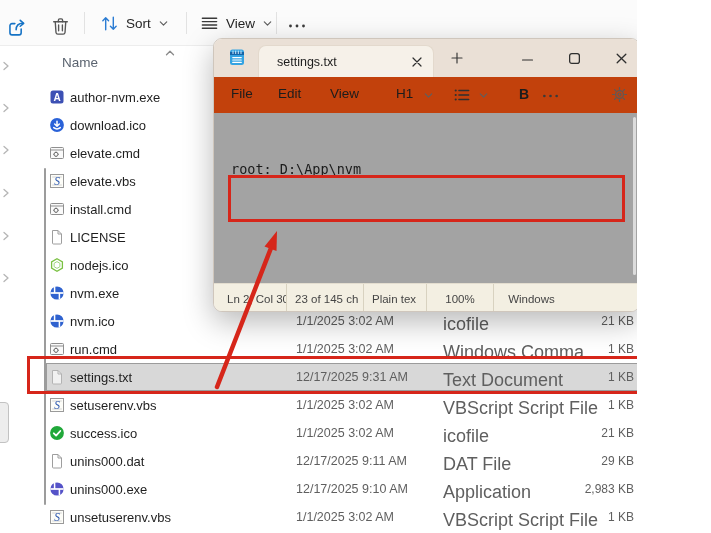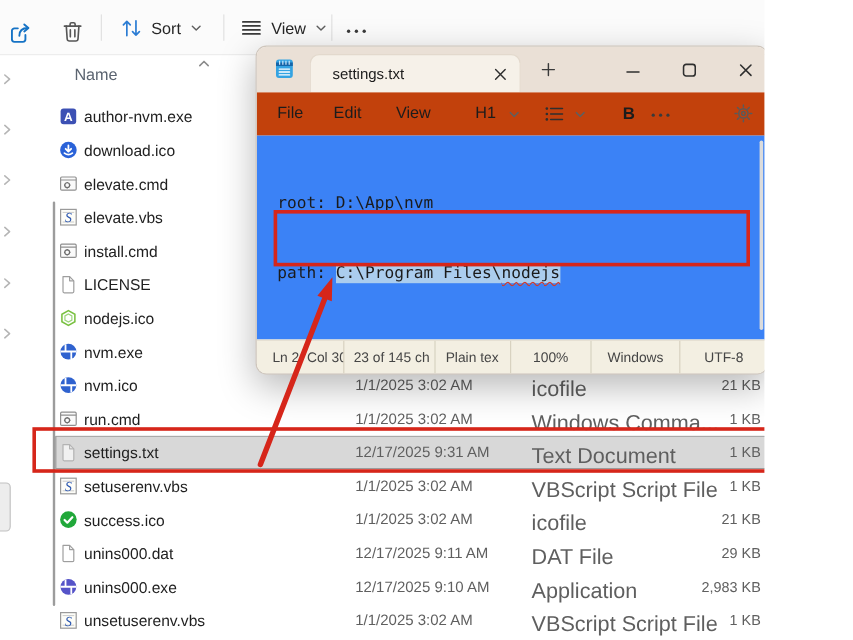--- a/index.html
+++ b/index.html
@@ -41,21 +41,21 @@
              border:1px solid #cfc6bc; box-shadow:0 10px 30px rgba(0,0,0,.28); z-index:10; overflow:hidden; }
   .np-titlebar { position:absolute; left:0; top:0; width:100%; height:38px; background:#eae0d6; }
   .np-logo { position:absolute; left:15px; top:9px; }
   .np-tab { position:absolute; left:44px; top:6px; width:176px; height:32px; background:#f6f1e9; border:1px solid #e3d9cd; border-bottom:none;
             border-radius:8px 8px 0 0; display:flex; align-items:center; padding:0 10px 0 18px; cursor:default; }
   .np-tab-title { font-size:12.5px; color:#1c1c1c; flex:1; }
   .np-plus { position:absolute; left:236px; top:12px; }
   .np-ctl { position:absolute; top:12px; }
   .np-menubar { position:absolute; left:0; top:38px; width:100%; height:36px; background:#c2410c; }
   .np-menu-item { position:absolute; top:9px; font-size:13.5px; color:#1c1c1c; cursor:default; }
-  .np-content { position:absolute; left:0; top:74px; width:100%; height:170px; background:#3b82f6; cursor:text; }
+  .np-content { position:absolute; left:0; top:74px; width:100%; height:170px; background:#a3a3a3; cursor:text; }
   .np-text { position:absolute; left:17px; top:8px; font-family:"DejaVu Sans Mono","Liberation Mono",monospace;
              font-size:13.5px; line-height:19.5px; color:#1b1b1b; white-space:pre; }
   .np-line { height:19.5px; }
   .hl { background:#abcdee; }
   .sq { text-decoration:underline; text-decoration-style:wavy; text-decoration-color:#d23b2a; text-decoration-thickness:1px; text-underline-offset:2.5px; }
   .mirror-redbox { position:absolute; left:14px; top:62px; width:397px; height:47px; border:3px solid #d6261a; z-index:5; pointer-events:none; }
   .np-scroll { position:absolute; right:3px; top:4px; width:3px; height:158px; background:#dcdcdc; border-radius:2px; }
   .np-status { position:absolute; left:0; top:244px; width:100%; height:30px; background:#f3efe2; border-top:1px solid #e3ddcf;
                display:flex; align-items:stretch; font-size:11.5px; color:#454545; }
   .st-seg { display:flex; align-items:center; border-right:1px solid #d8d2c0; overflow:hidden; white-space:nowrap; }
@@ -489,36 +489,34 @@
           <use href="#sym-ellipsis"></use>
         </svg>
       <svg class="np-ctl" style="left:397px;top:9px" width="17" height="17">
           <use href="#sym-gear"></use>
         </svg>
     </div>
 
     <div class="np-content">
       <div class="np-text">
         <div class="np-line"><span>root: D:\App\nvm</span></div>
-        <div class="np-line"><span>path: </span><span class="hl"><span>C:\Program Files\</span><span class="sq">nodejs</span></span></div>
         <div class="np-line"></div>
         
         
       </div>
       <div class="mirror-redbox"></div>
       <div class="np-scroll"></div>
     </div>
 
     <div class="np-status">
       <div class="st-seg st-pad" style="width:73px">Ln 2, Col 30</div>
       <div class="st-seg st-pad8" style="width:77px">23 of 145 ch</div>
       <div class="st-seg st-pad8" style="width:63px">Plain tex</div>
       <div class="st-seg st-center" style="width:67px">100%</div>
       <div class="st-seg st-center" style="width:75px">Windows</div>
-      <div class="st-seg st-center" style="width:72px">UTF-8</div>
     </div>
   </div>
 
   <svg class="arrow-overlay" viewBox="0 0 711 533">
     <line x1="217" y1="387" x2="271" y2="248" stroke="#d6261a" stroke-width="4.5" stroke-linecap="round"></line>
     <polygon points="277,231 276.5,251 264.5,246.5" fill="#d6261a"></polygon>
   </svg>
 
 </div>
 

